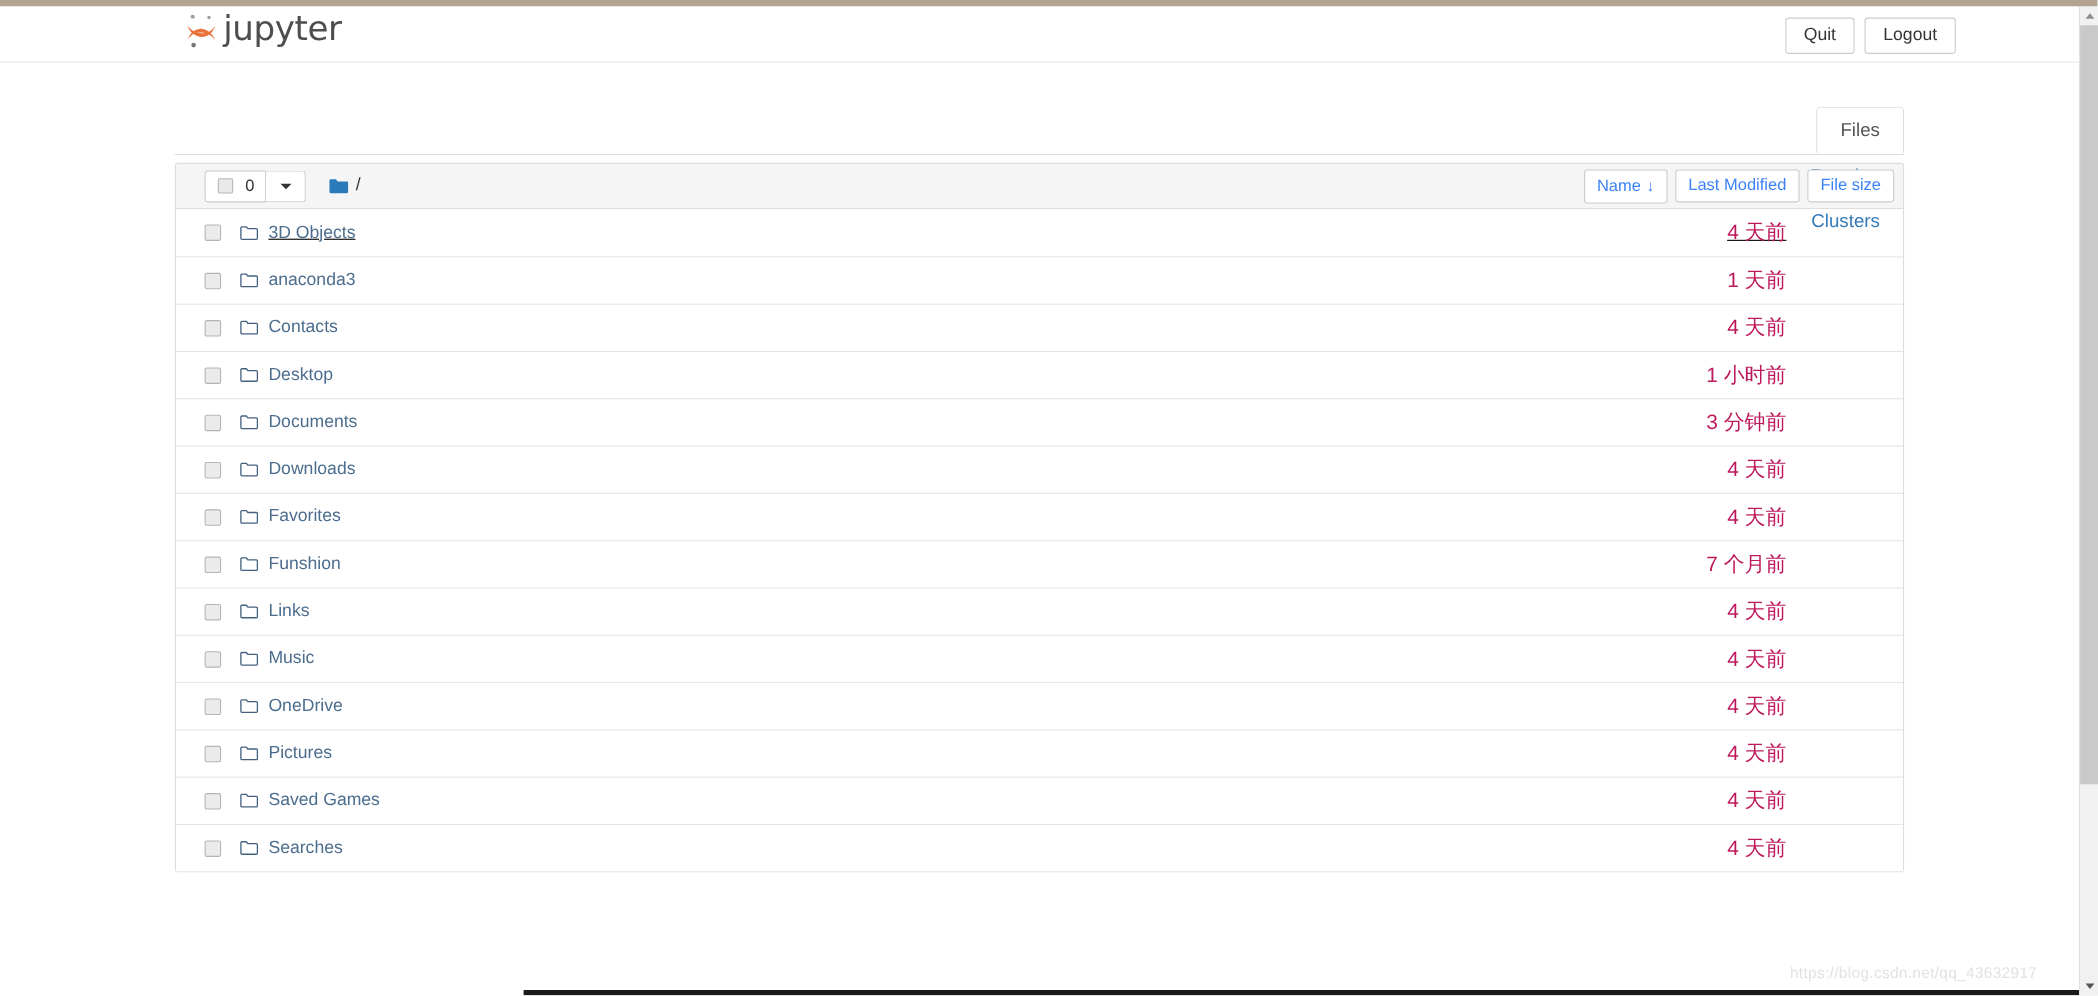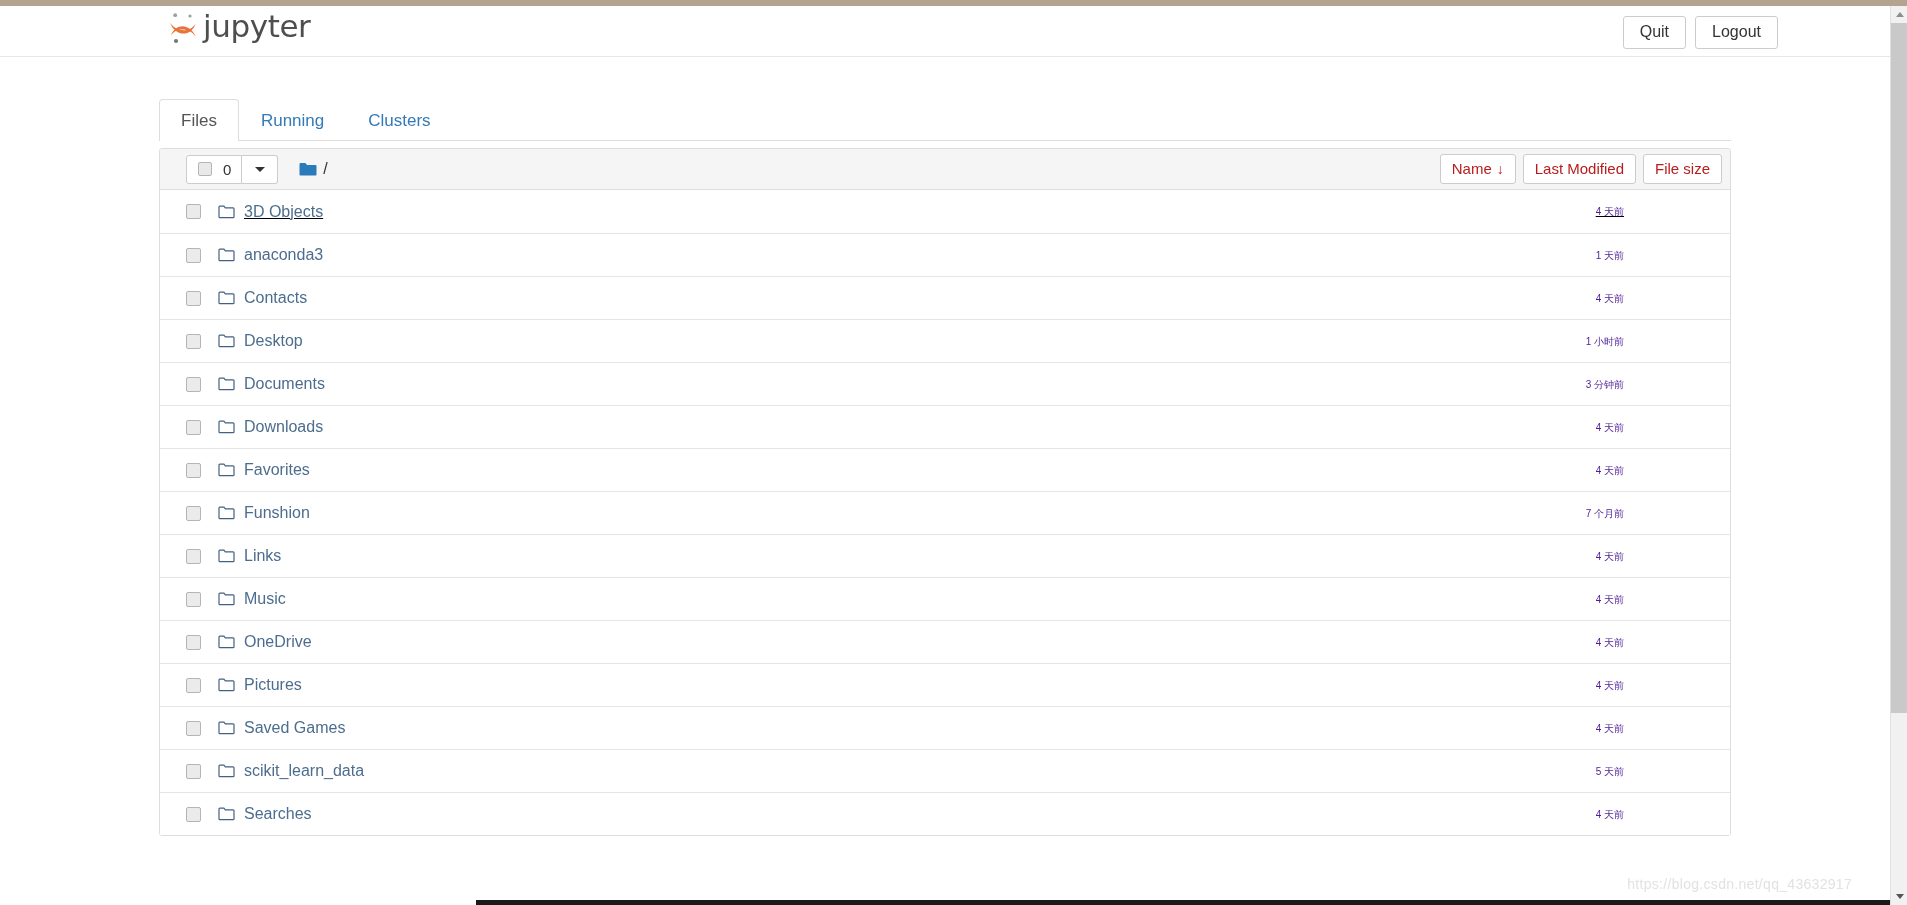--- a/index.html
+++ b/index.html
@@ -76,20 +76,21 @@
   }
 
   
   #tabs {
     display: flex;
     align-items: flex-end;
     border-bottom: 1px solid #ddd;
     height: 44px;
     margin-top: 40px;
     padding-left: 0;
+    flex-direction: column;
   }
   .tab {
     font-size: 17px;
     padding: 11px 21px 10px 21px;
     color: #337ab7;
     cursor: pointer;
     border: 1px solid transparent;
     border-bottom: none;
     border-radius: 4px 4px 0 0;
     margin-bottom: -1px;
@@ -199,21 +200,21 @@
     margin-left: 21px;
     gap: 6px;
   }
   #bc-slash {
     font-size: 16px;
     color: #333;
   }
   #list-header-right { display: flex; align-items: center; }
   .sort-btn {
     font-size: 15px;
-    color: #b91c1c;
+    color: #3b82f6;
     background: #fff;
     border: 1px solid #ccc;
     border-radius: 3px;
     padding: 5px 11px 5px 11px;
     line-height: 18px;
     cursor: pointer;
     margin-left: 7px;
     white-space: nowrap;
   }
   .sort-arrow {
@@ -243,22 +244,22 @@
   .folder-ico { flex: 0 0 auto; margin-right: 9px; display:block; }
   .file-name {
     font-size: 16px;
     color: #4c6d8e;
     text-decoration: none;
     line-height: 20px;
     cursor: pointer;
   }
   .spacer { flex: 1 1 auto; }
   .file-time {
-    font-size: 10px;
-    color: #4c1d95;
+    font-size: 19px;
+    color: #be185d;
     line-height: 19px;
     text-align: center;
     padding-right: 80px;
     white-space: nowrap;
   }
 
   
   #scrollbar {
     position: absolute;
     top: 6px; right: 0;
@@ -498,29 +499,20 @@
             </svg>
             <a class="file-name">Saved Games</a>
             <span class="spacer"></span>
             <span class="file-time">4 天前</span>
           </div>
           <div class="file-row">
             <span class="row-chk"></span>
             <svg class="folder-ico" width="17" height="14" viewBox="0 0 17 14">
               <path d="M1.0 2.1 C1.0 1.6 1.4 1.2 1.9 1.2 L5.9 1.2 L7.3 2.9 L15.1 2.9 C15.6 2.9 16.0 3.3 16.0 3.8 L16.0 11.7 C16.0 12.2 15.6 12.6 15.1 12.6 L1.9 12.6 C1.4 12.6 1.0 12.2 1.0 11.7 Z" fill="none" stroke="#44617f" stroke-width="1.2"></path>
             </svg>
-            <a class="file-name">scikit_learn_data</a>
-            <span class="spacer"></span>
-            <span class="file-time">5 天前</span>
-          </div>
-          <div class="file-row">
-            <span class="row-chk"></span>
-            <svg class="folder-ico" width="17" height="14" viewBox="0 0 17 14">
-              <path d="M1.0 2.1 C1.0 1.6 1.4 1.2 1.9 1.2 L5.9 1.2 L7.3 2.9 L15.1 2.9 C15.6 2.9 16.0 3.3 16.0 3.8 L16.0 11.7 C16.0 12.2 15.6 12.6 15.1 12.6 L1.9 12.6 C1.4 12.6 1.0 12.2 1.0 11.7 Z" fill="none" stroke="#44617f" stroke-width="1.2"></path>
-            </svg>
             <a class="file-name">Searches</a>
             <span class="spacer"></span>
             <span class="file-time">4 天前</span>
           </div>
         </div>
 
     </div>
   </div>
 
   <div id="watermark">https://blog.csdn.net/qq_43632917</div>

